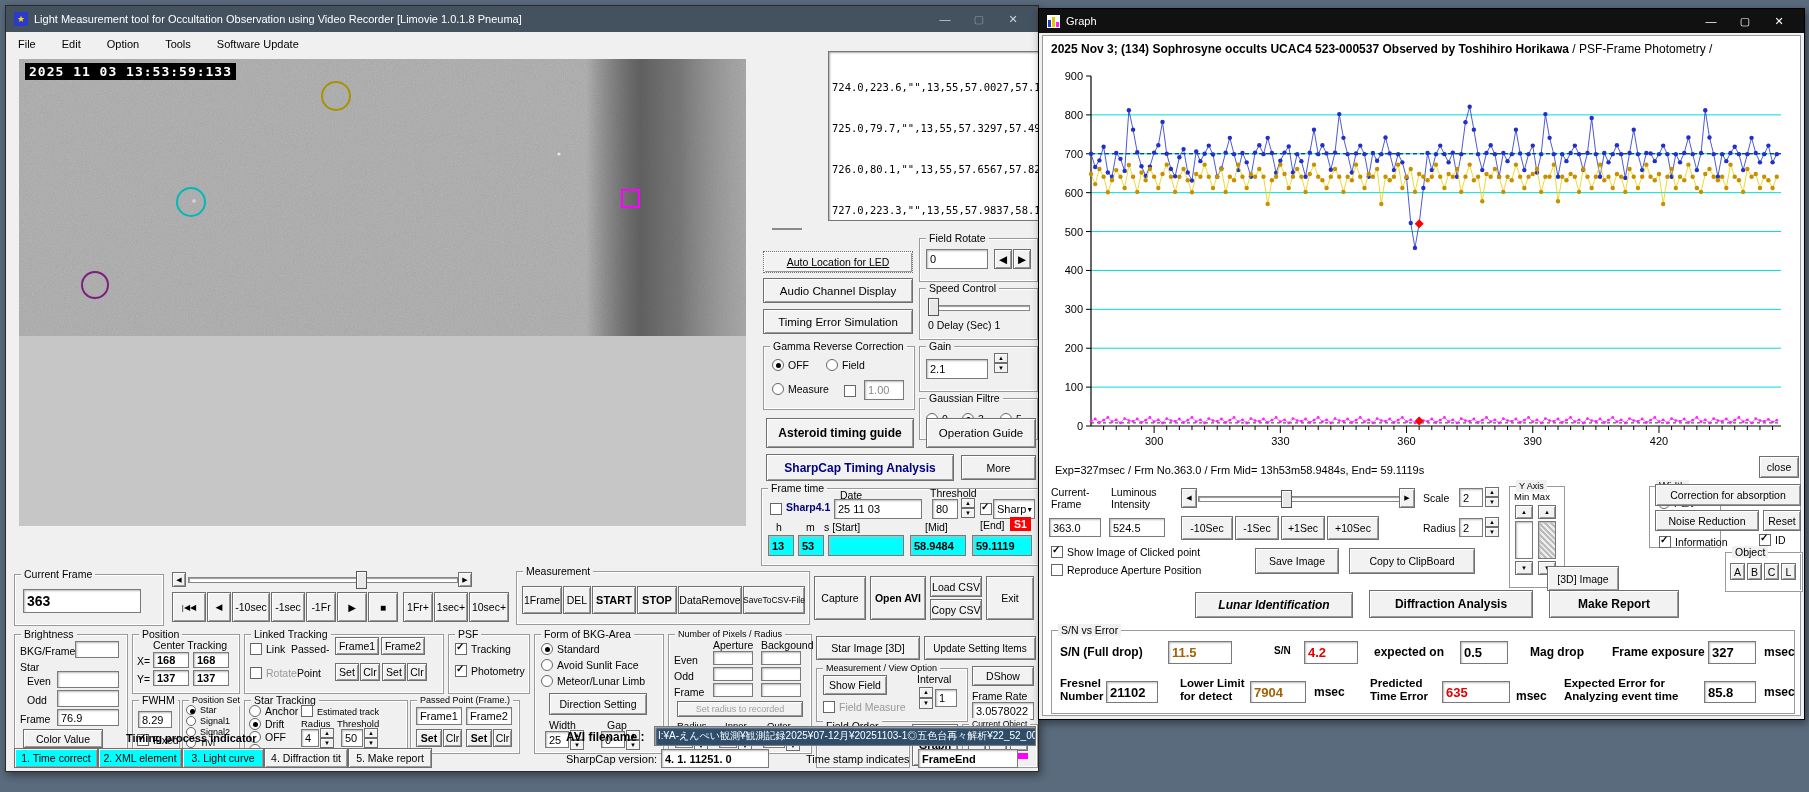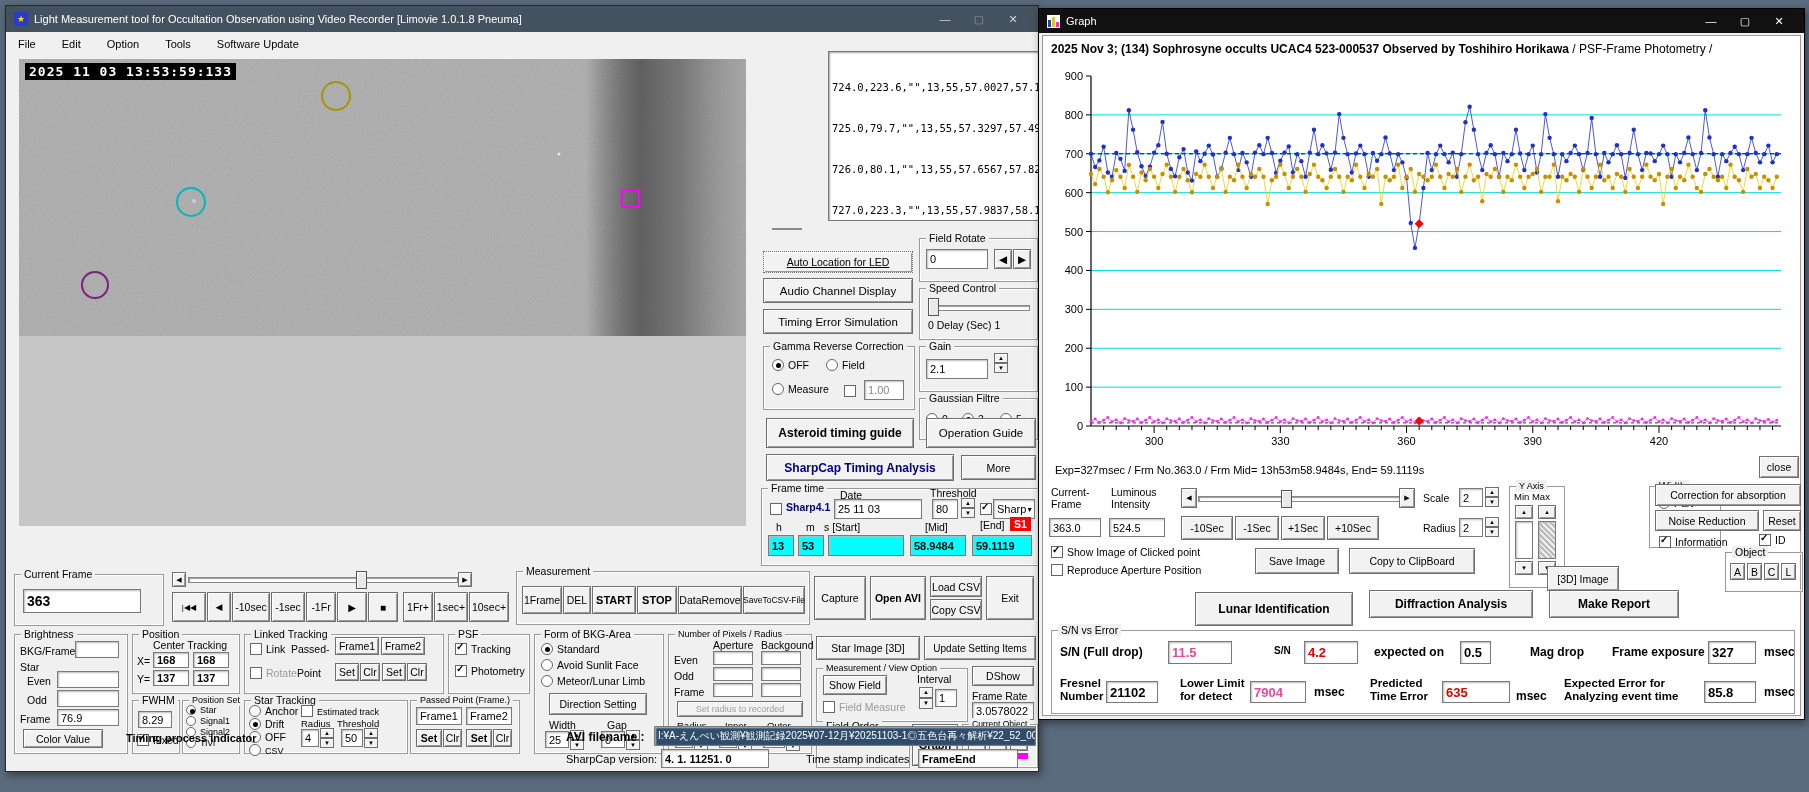--- a/index.html
+++ b/index.html
@@ -16,21 +16,21 @@
   .gl{position:absolute;top:-7px;left:6px;background:#f0f0f0;padding:0 3px;line-height:12px;font-size:10.5px;white-space:nowrap}
   .btn{position:absolute;background:#f2f2f2;border:1px solid #6f6f6f;box-shadow:inset 1px 1px 0 #fff,inset -1px -1px 0 #9a9a9a;
        display:flex;align-items:center;justify-content:center;text-align:center;box-sizing:border-box;white-space:nowrap;font-size:10.5px;cursor:default}
   .tb{position:absolute;background:#fff;border:1px solid #7a7a7a;box-shadow:inset 1px 1px 2px #bbb;box-sizing:border-box;
       display:flex;align-items:center;padding:0 3px;white-space:nowrap;overflow:hidden}
   .cyan{background:#00ffff;font-weight:bold}
   .lab{position:absolute;white-space:nowrap;font-size:10.5px}
   .b{font-weight:bold}
   .navy{color:#000080}
   .red{color:#e00000}
-  .blue{color:#ec4899}
+  .blue{color:#a16207}
   .rad{display:inline-block;width:10px;height:10px;border-radius:50%;background:#fff;border:1px solid #666;vertical-align:-2px;margin-right:4px;position:relative}
   .rad.on:after{content:"";position:absolute;left:2.5px;top:2.5px;width:5px;height:5px;border-radius:50%;background:#000}
   .chk{display:inline-block;width:10px;height:10px;background:#fff;border:1px solid #666;vertical-align:-2px;margin-right:4px;position:relative;font-size:10px;line-height:10px;text-align:center}
   .chk.on:after{content:"✓";position:absolute;left:0;top:-2px;font-weight:bold}
   .sp{position:absolute;width:14px;height:20px;display:flex;flex-direction:column}
   .sp div{flex:1;background:#f2f2f2;border:1px solid #6f6f6f;box-shadow:inset 1px 1px 0 #fff;font-size:6px;line-height:8px;text-align:center;box-sizing:border-box}
   .track{position:absolute;height:4px;background:#fff;border:1px solid #888;box-shadow:inset 1px 1px 1px #999}
   .thumb{position:absolute;width:9px;height:16px;background:#e8e8e8;border:1px solid #555;box-shadow:inset 1px 1px 0 #fff}
   .tabc{background:#00ffff}
   .mono{font-family:"DejaVu Sans Mono",monospace}
@@ -524,20 +524,37 @@
     <div class="abs" style="left:5px;top:28px;width:18px;height:6px;background:#a8cdf0;"></div>
     <div class="abs" style="left:26px;top:28px;width:18px;height:6px;background:#ffff00;"></div>
     <div class="abs" style="left:47px;top:28px;width:18px;height:6px;background:#ff00ff;"></div>
   </div>
 
   <span class="lab b" style="left:560px;top:724px;font-size:12px;">AVI filename :</span>
   <div class="tb" style="left:648px;top:720px;width:382px;height:20px;background:#2e4d6b;color:#fff;font-size:10px;">
       <span>I:¥A-えんぺい観測¥観測記録2025¥07-12月¥20251103-1◎五色台再々解析¥22_52_00.avi</span>
     </div>
   <span class="lab b" style="left:120px;top:726px;font-size:11px;">Timing process indicator</span>
+  <div class="abs" style="left:8px;top:742px;display:flex;">
+    <div class="btn tabc" style="position:static;width:84px;height:20px;">
+        <span>1. Time correct</span>
+      </div>
+    <div class="btn tabc" style="position:static;width:84px;height:20px;">
+        <span>2. XML element</span>
+      </div>
+    <div class="btn tabc" style="position:static;width:82px;height:20px;">
+        <span>3. Light curve</span>
+      </div>
+    <div class="btn" style="position:static;width:84px;height:20px;">
+        <span>4. Diffraction tit</span>
+      </div>
+    <div class="btn" style="position:static;width:84px;height:20px;">
+        <span>5. Make report</span>
+      </div>
+  </div>
   <span class="lab" style="left:560px;top:747px;font-size:11px;">SharpCap version:</span>
   <div class="tb b" style="left:655px;top:743px;width:108px;height:19px;">
       <span>4. 1. 11251. 0</span>
     </div>
   <span class="lab" style="left:800px;top:747px;font-size:11px;">Time stamp indicates</span>
   <div class="tb b" style="left:912px;top:743px;width:100px;height:19px;">
       <span>FrameEnd</span>
     </div>
 </div>
 
@@ -1239,42 +1256,42 @@
     <div class="btn" style="left:212px;top:512px;width:84px;height:26px;">
         <span>Save Image</span>
       </div>
     <div class="btn" style="left:306px;top:512px;width:126px;height:26px;">
         <span>Copy to ClipBoard</span>
       </div>
 
     <div class="btn" style="left:504px;top:530px;width:72px;height:25px;">
         <span>[3D] Image</span>
       </div>
-    <div class="btn" style="left:152px;top:556px;width:158px;height:34px;font-size:12px;font-weight:bold;">
+    <div class="btn" style="left:152px;top:556px;width:158px;height:26px;font-size:12px;font-weight:bold;font-style:italic;">
         <span>Lunar Identification</span>
       </div>
     <div class="btn b" style="left:326px;top:554px;width:164px;height:28px;font-size:12px;">
         <span>Diffraction Analysis</span>
       </div>
     <div class="btn b" style="left:506px;top:554px;width:130px;height:28px;font-size:12px;">
         <span>Make Report</span>
       </div>
 
     <div class="g" style="left:8px;top:594px;width:742px;height:82px;">
       <span class="gl">S/N vs Error</span>
       <span class="lab b" style="left:8px;top:14px;font-size:12px;">S/N (Full drop)</span>
       <div class="tb b blue" style="left:116px;top:10px;width:64px;height:23px;font-size:13px;">
           <span>11.5</span>
         </div>
       <span class="lab b" style="left:222px;top:14px;font-size:10px;">S/N</span>
       <div class="tb b red" style="left:252px;top:10px;width:54px;height:23px;font-size:13px;">
           <span>4.2</span>
         </div>
       <span class="lab b" style="left:322px;top:14px;font-size:12px;">expected on</span>
-      <div class="tb b" style="left:408px;top:10px;width:31px;height:23px;font-size:13px;">
+      <div class="tb b" style="left:408px;top:10px;width:48px;height:23px;font-size:13px;">
           <span>0.5</span>
         </div>
       <span class="lab b" style="left:478px;top:14px;font-size:12px;">Mag drop</span>
       <span class="lab b" style="left:560px;top:14px;font-size:12px;">Frame exposure</span>
       <div class="tb b" style="left:656px;top:10px;width:48px;height:23px;font-size:13px;">
           <span>327</span>
         </div>
       <span class="lab b" style="left:712px;top:14px;font-size:12px;">msec</span>
       <span class="lab b" style="left:8px;top:46px;font-size:11.5px;line-height:13px;"><span>Fresnel</span><br><span>Number</span></span>
       <div class="tb b" style="left:54px;top:50px;width:52px;height:22px;font-size:13px;">

